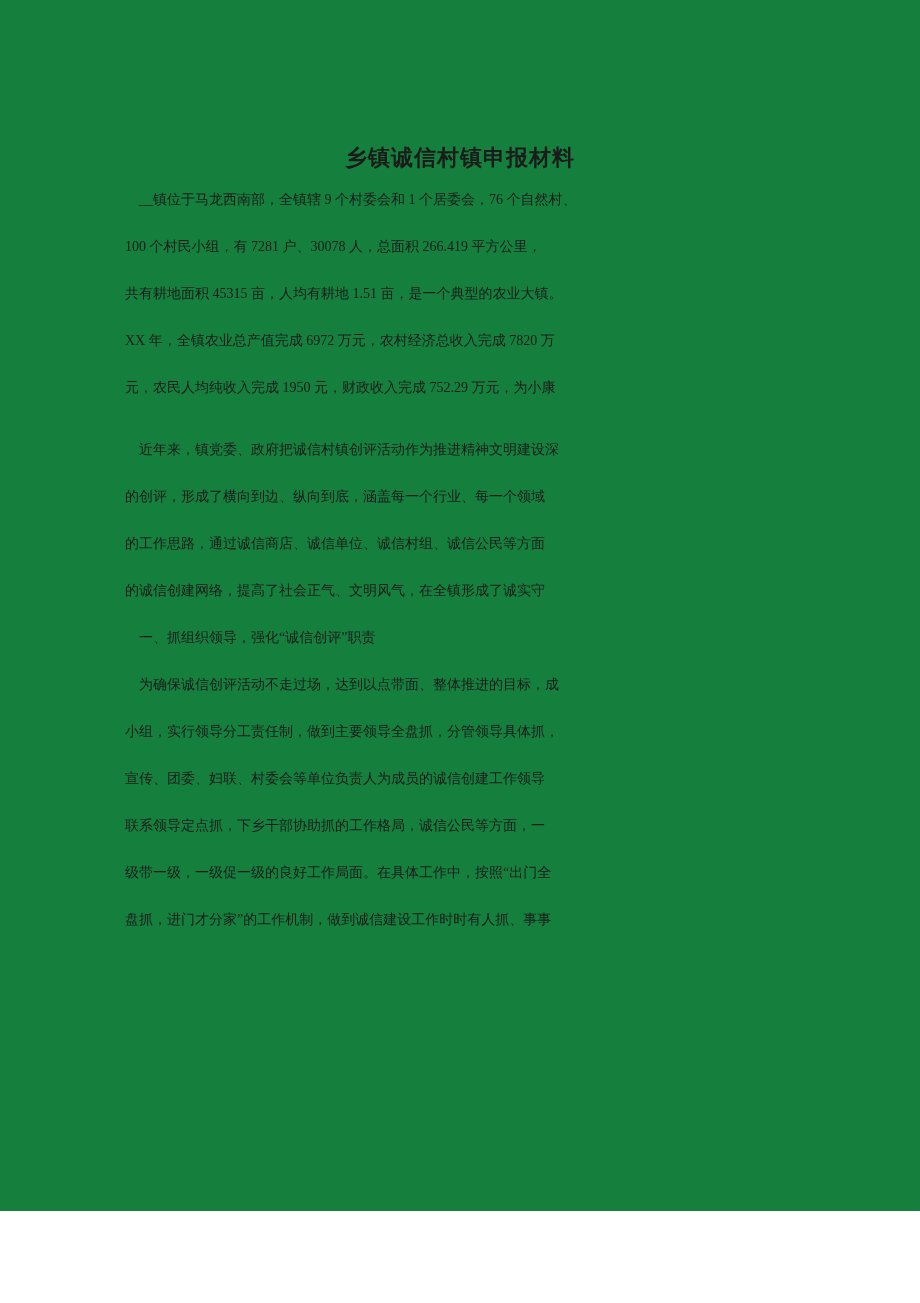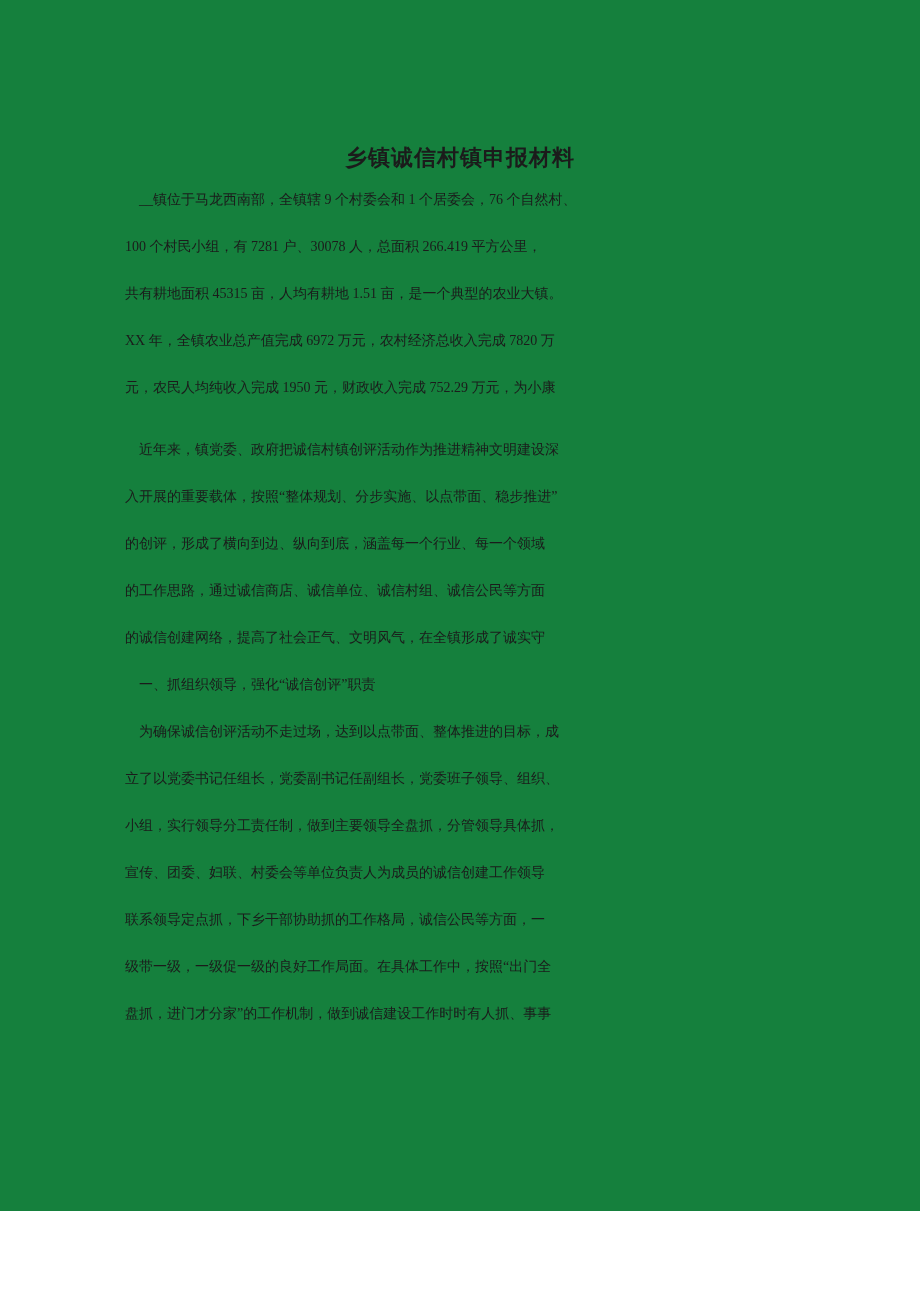--- a/index.html
+++ b/index.html
@@ -55,27 +55,25 @@
 
   <div class="doc-title">乡镇诚信村镇申报材料</div>
 
   <div class="content">
     <p class="line indent">__镇位于马龙西南部，全镇辖 9 个村委会和 1 个居委会，76 个自然村、</p>
     <p class="line">100 个村民小组，有 7281 户、30078 人，总面积 266.419 平方公里，</p>
     <p class="line">共有耕地面积 45315 亩，人均有耕地 1.51 亩，是一个典型的农业大镇。</p>
     <p class="line">XX 年，全镇农业总产值完成 6972 万元，农村经济总收入完成 7820 万</p>
     <p class="line">元，农民人均纯收入完成 1950 元，财政收入完成 752.29 万元，为小康</p>
     <p class="line indent para-gap">近年来，镇党委、政府把诚信村镇创评活动作为推进精神文明建设深</p>
-    <p class="line">入开展的重要载体，按照“整体规划、分步实施、以点带面、稳步推进”</p>
     <p class="line">的创评，形成了横向到边、纵向到底，涵盖每一个行业、每一个领域</p>
     <p class="line">的工作思路，通过诚信商店、诚信单位、诚信村组、诚信公民等方面</p>
     <p class="line">的诚信创建网络，提高了社会正气、文明风气，在全镇形成了诚实守</p>
     <p class="line indent">一、抓组织领导，强化“诚信创评”职责</p>
     <p class="line indent">为确保诚信创评活动不走过场，达到以点带面、整体推进的目标，成</p>
-    <p class="line">立了以党委书记任组长，党委副书记任副组长，党委班子领导、组织、</p>
     <p class="line">小组，实行领导分工责任制，做到主要领导全盘抓，分管领导具体抓，</p>
     <p class="line">宣传、团委、妇联、村委会等单位负责人为成员的诚信创建工作领导</p>
     <p class="line">联系领导定点抓，下乡干部协助抓的工作格局，诚信公民等方面，一</p>
     <p class="line">级带一级，一级促一级的良好工作局面。在具体工作中，按照“出门全</p>
     <p class="line">盘抓，进门才分家”的工作机制，做到诚信建设工作时时有人抓、事事</p>
   </div>
 
 </div>
 
 </body></html>

